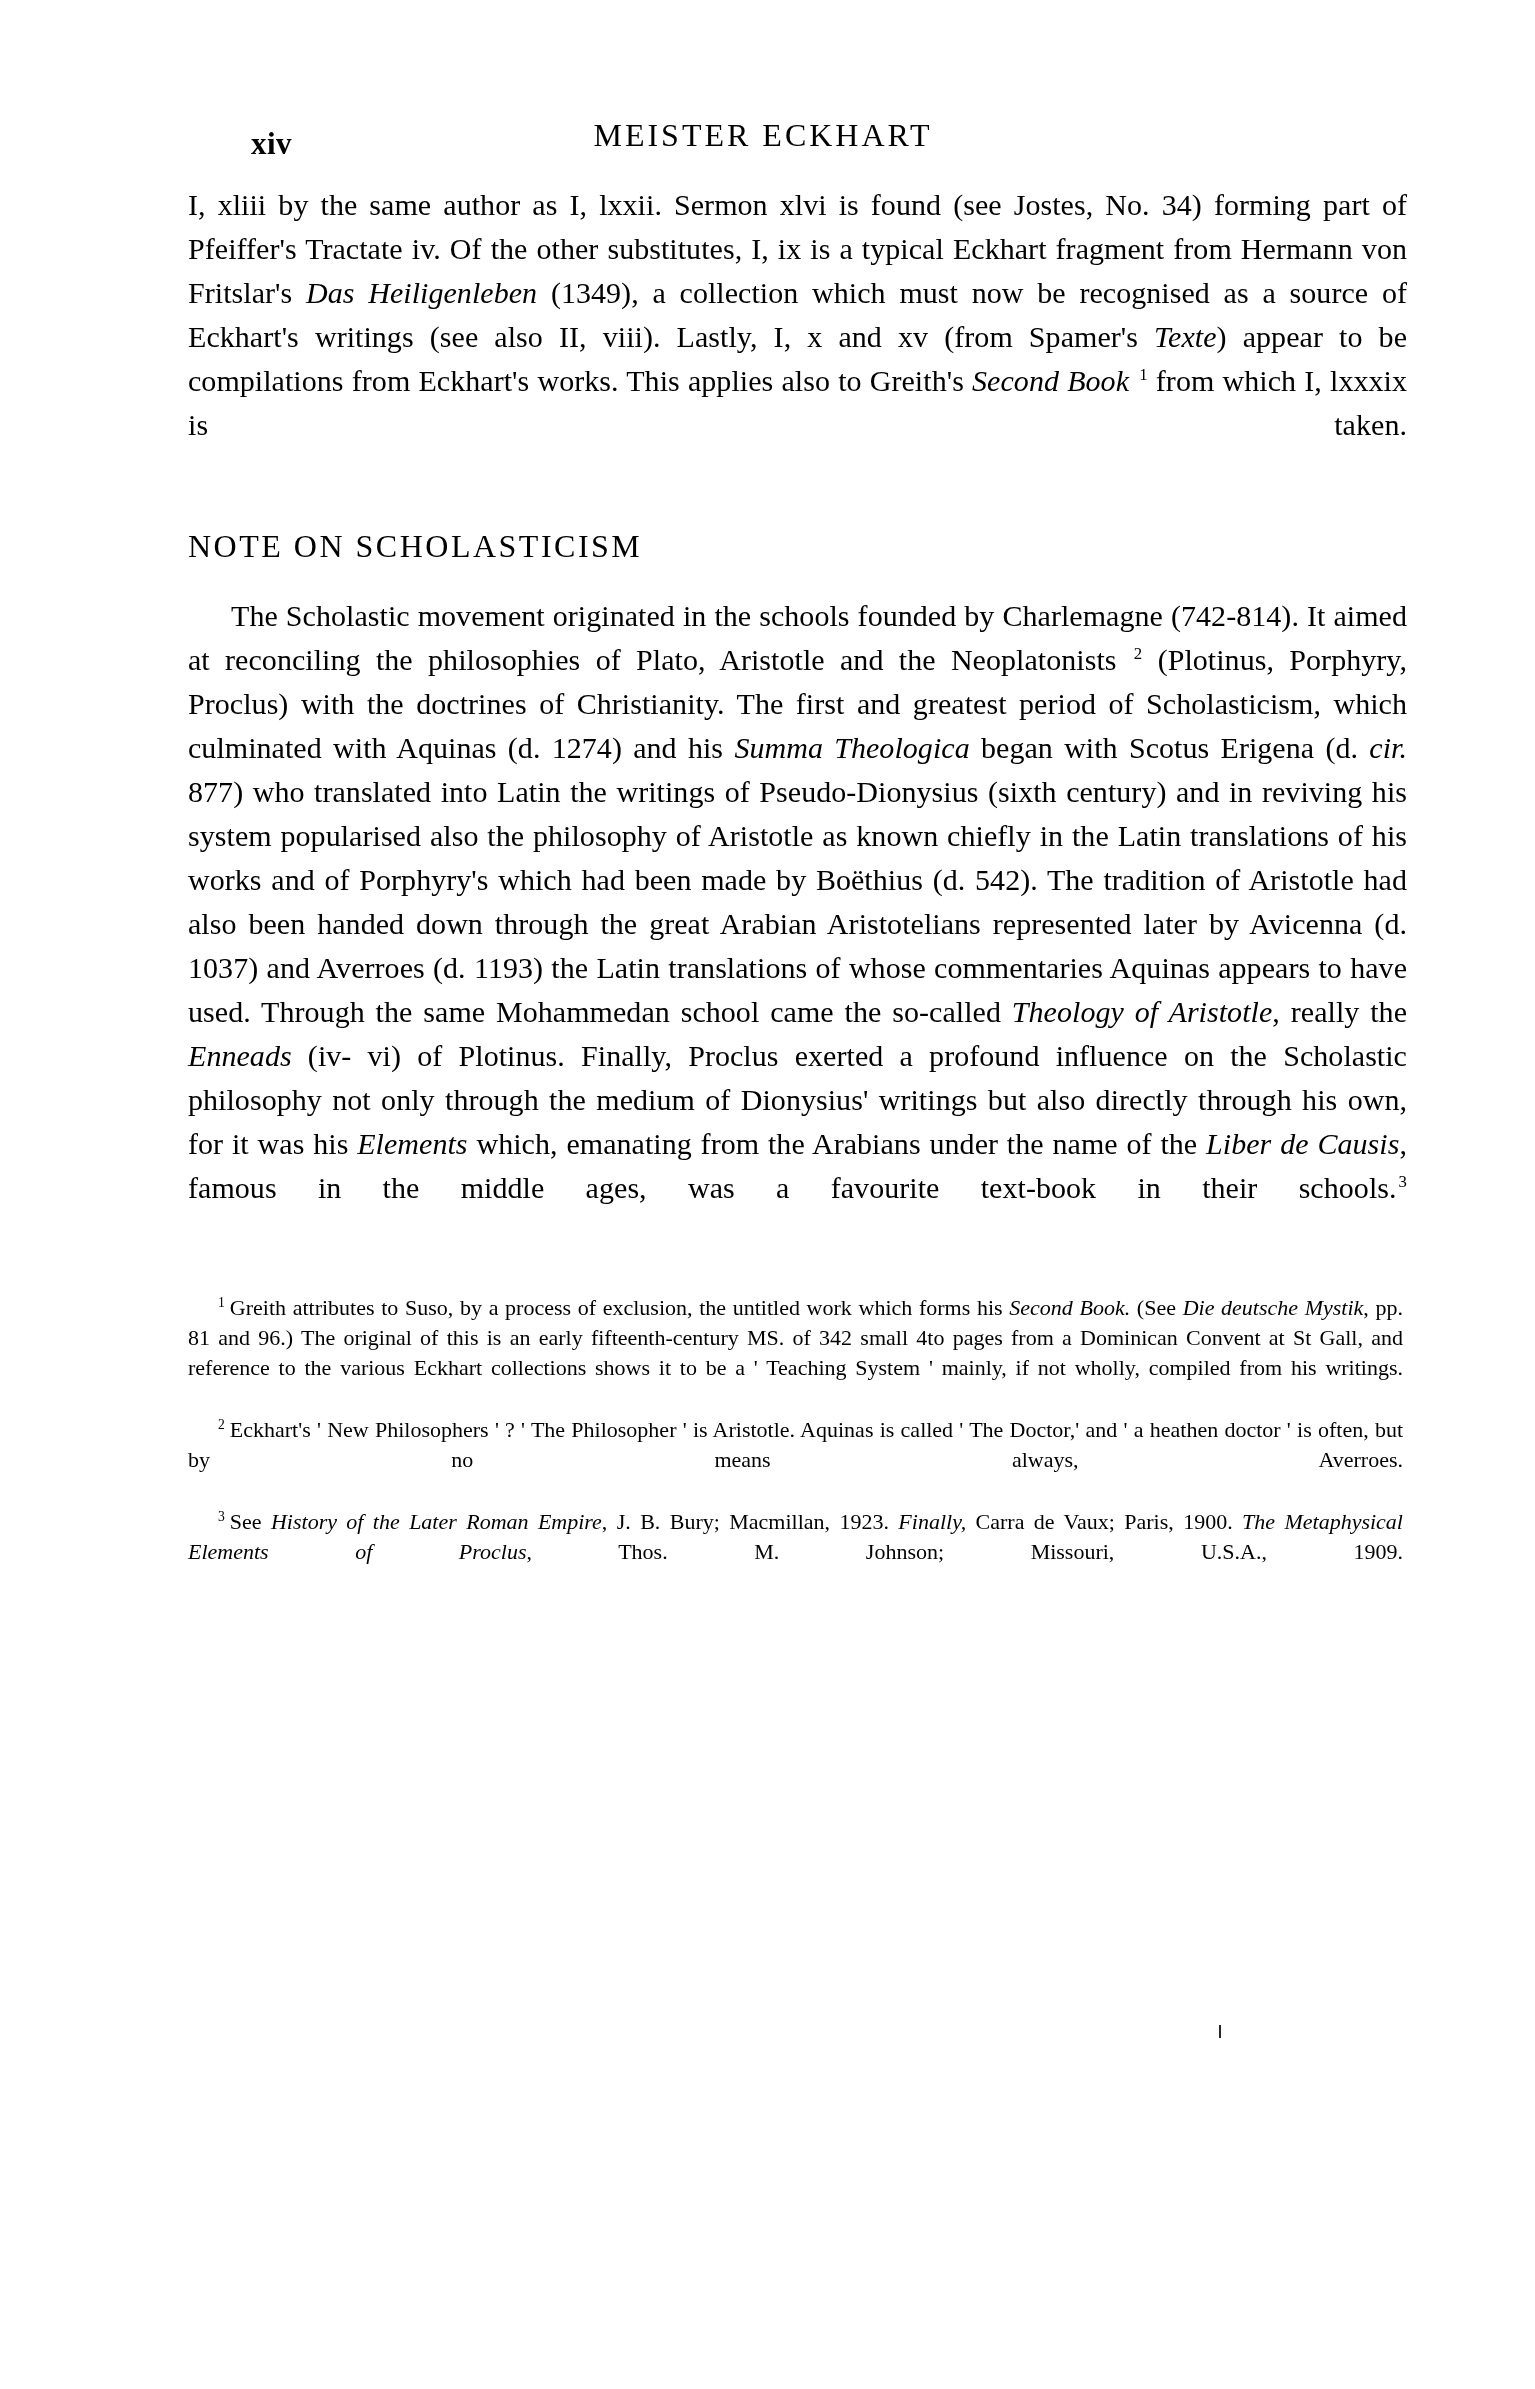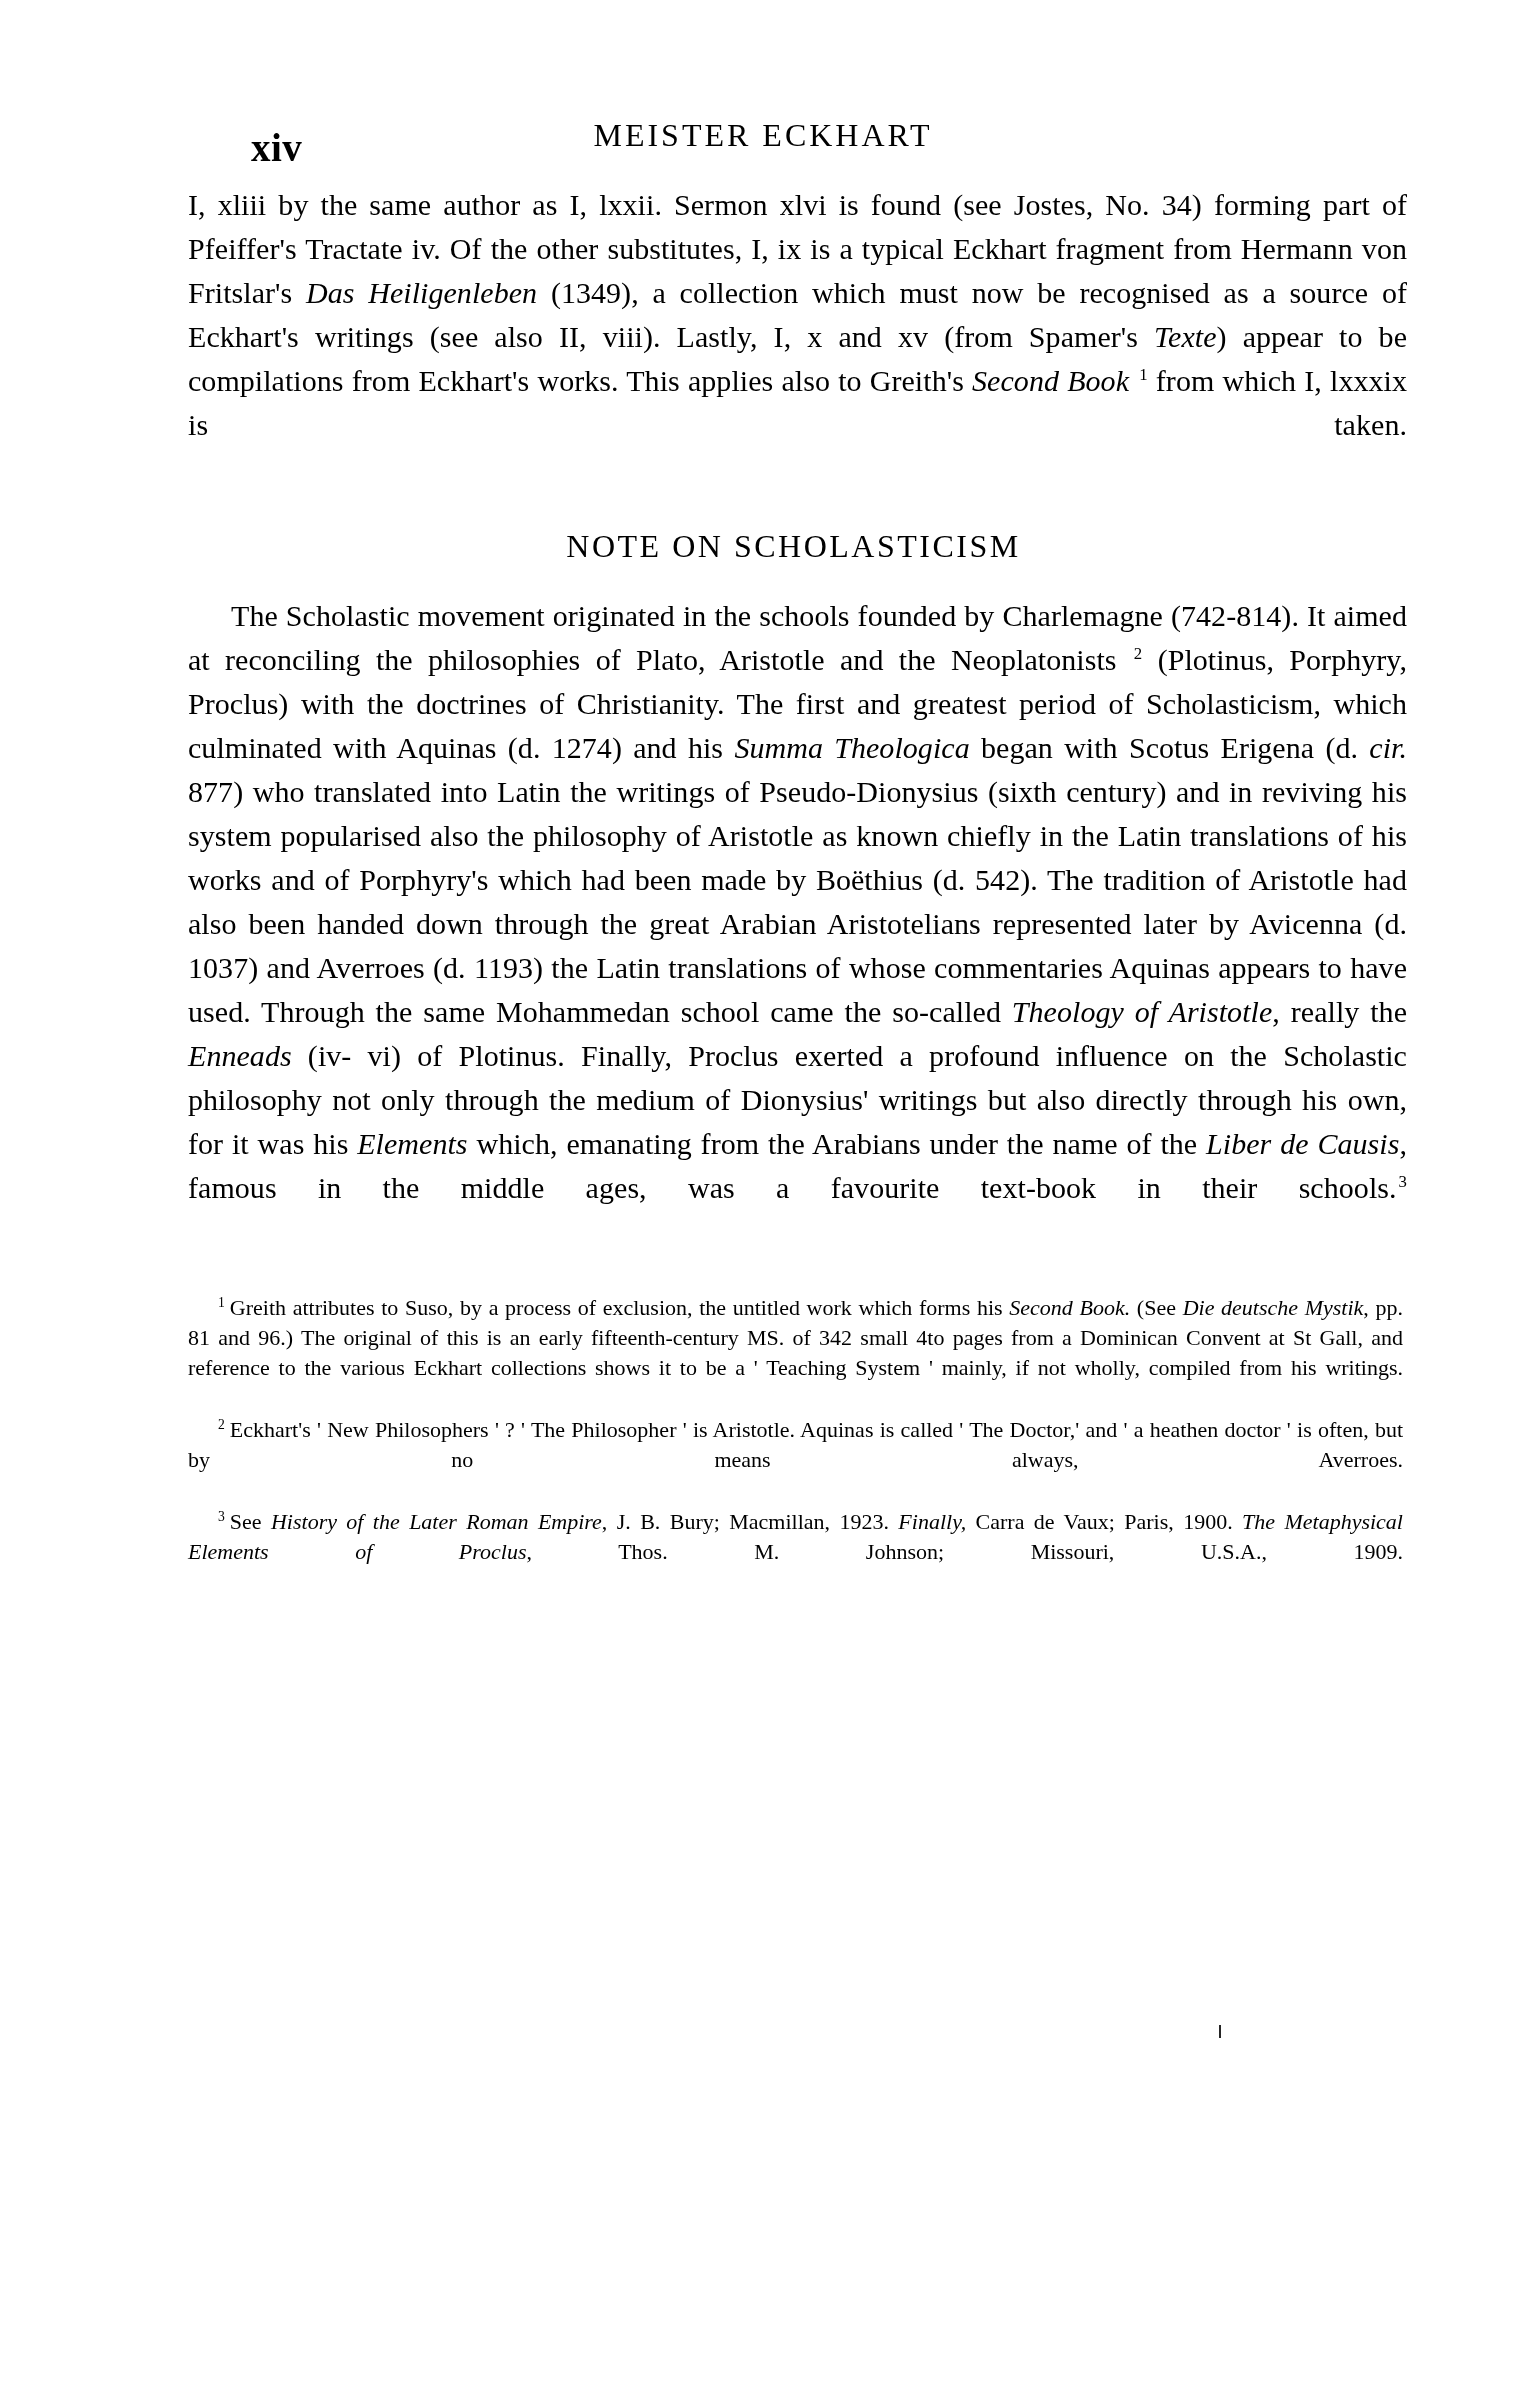--- a/index.html
+++ b/index.html
@@ -25,21 +25,21 @@
 
   
   .running-head {
     position: relative;
     height: 64px;
   }
   .folio {
     position: absolute;
     left: 63px;
     top: 9px;
-    font-size: 39px;
+    font-size: 31px;
     font-weight: 700;
     letter-spacing: 0.5px;
     line-height: 1;
   }
   .book-title {
     position: absolute;
     left: 0;
     right: 0;
     top: 0;
     text-align: center;
@@ -62,21 +62,20 @@
   .body-para.indent { text-indent: 43px; }
 
   
   .body-para::after {
     content: "";
     display: inline-block;
     width: 100%;
   }
 
   .sec-heading {
-    text-align: center;
     font-size: 32px;
     font-weight: 400;
     letter-spacing: 2.5px;
     margin: 37px 0 29px 0;
     padding-right: 8px;
   }
 
   i, .ital { font-style: italic; font-family: Liberation Serif, serif; }
 
   sup.fn {

